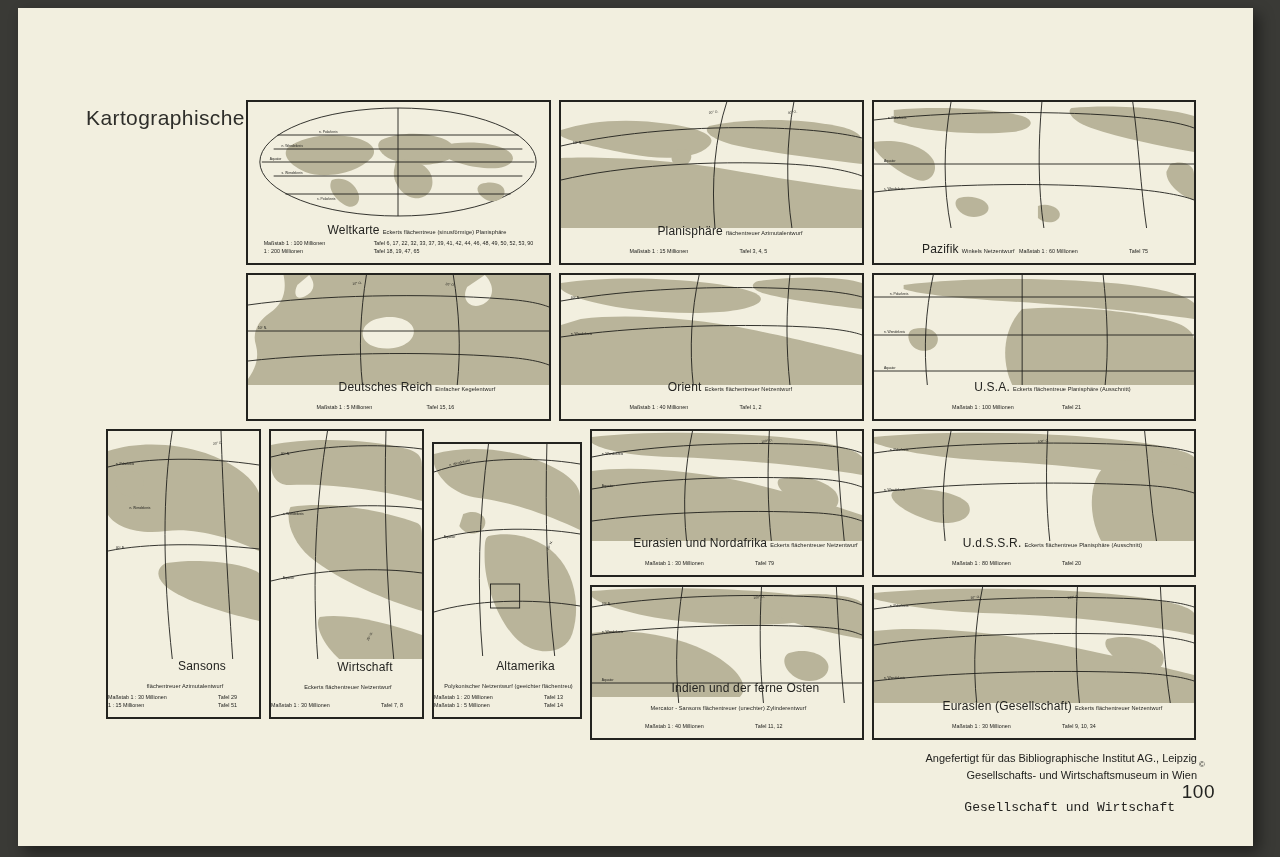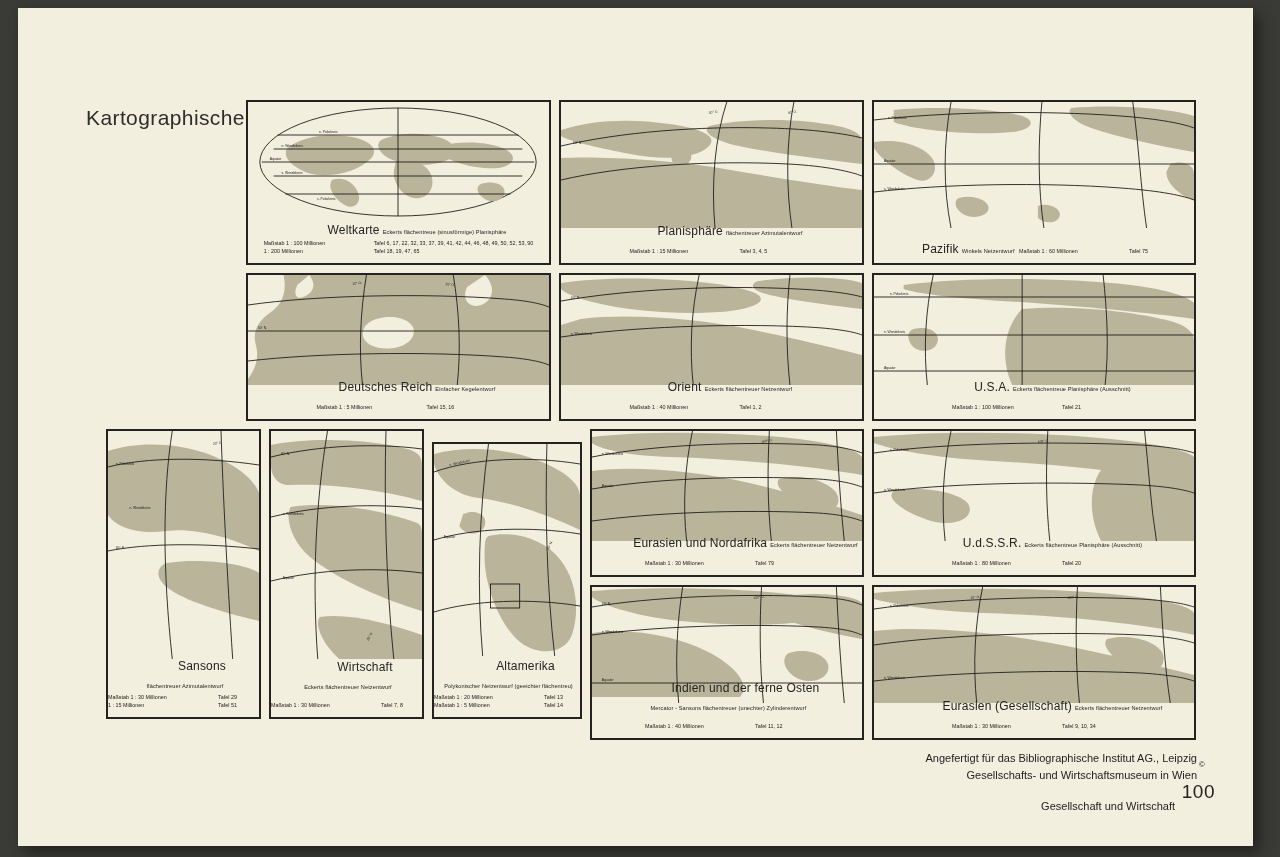--- a/index.html
+++ b/index.html
@@ -115,22 +115,23 @@
     position: absolute;
     right: 48px;
     top: 752px;
     font-size: 8px;
     color: #232320;
   }
   .footer-brand {
     position: absolute;
     right: 78px;
     top: 792px;
-    font-size: 11px;
+    font-size: 13px;
     color: #232320;
+    font-family: Liberation Mono, monospace;
   }
   .page-number {
     position: absolute;
     right: 38px;
     top: 773px;
     font-size: 19px;
     color: #232320;
     letter-spacing: 0.5px;
   }
 

